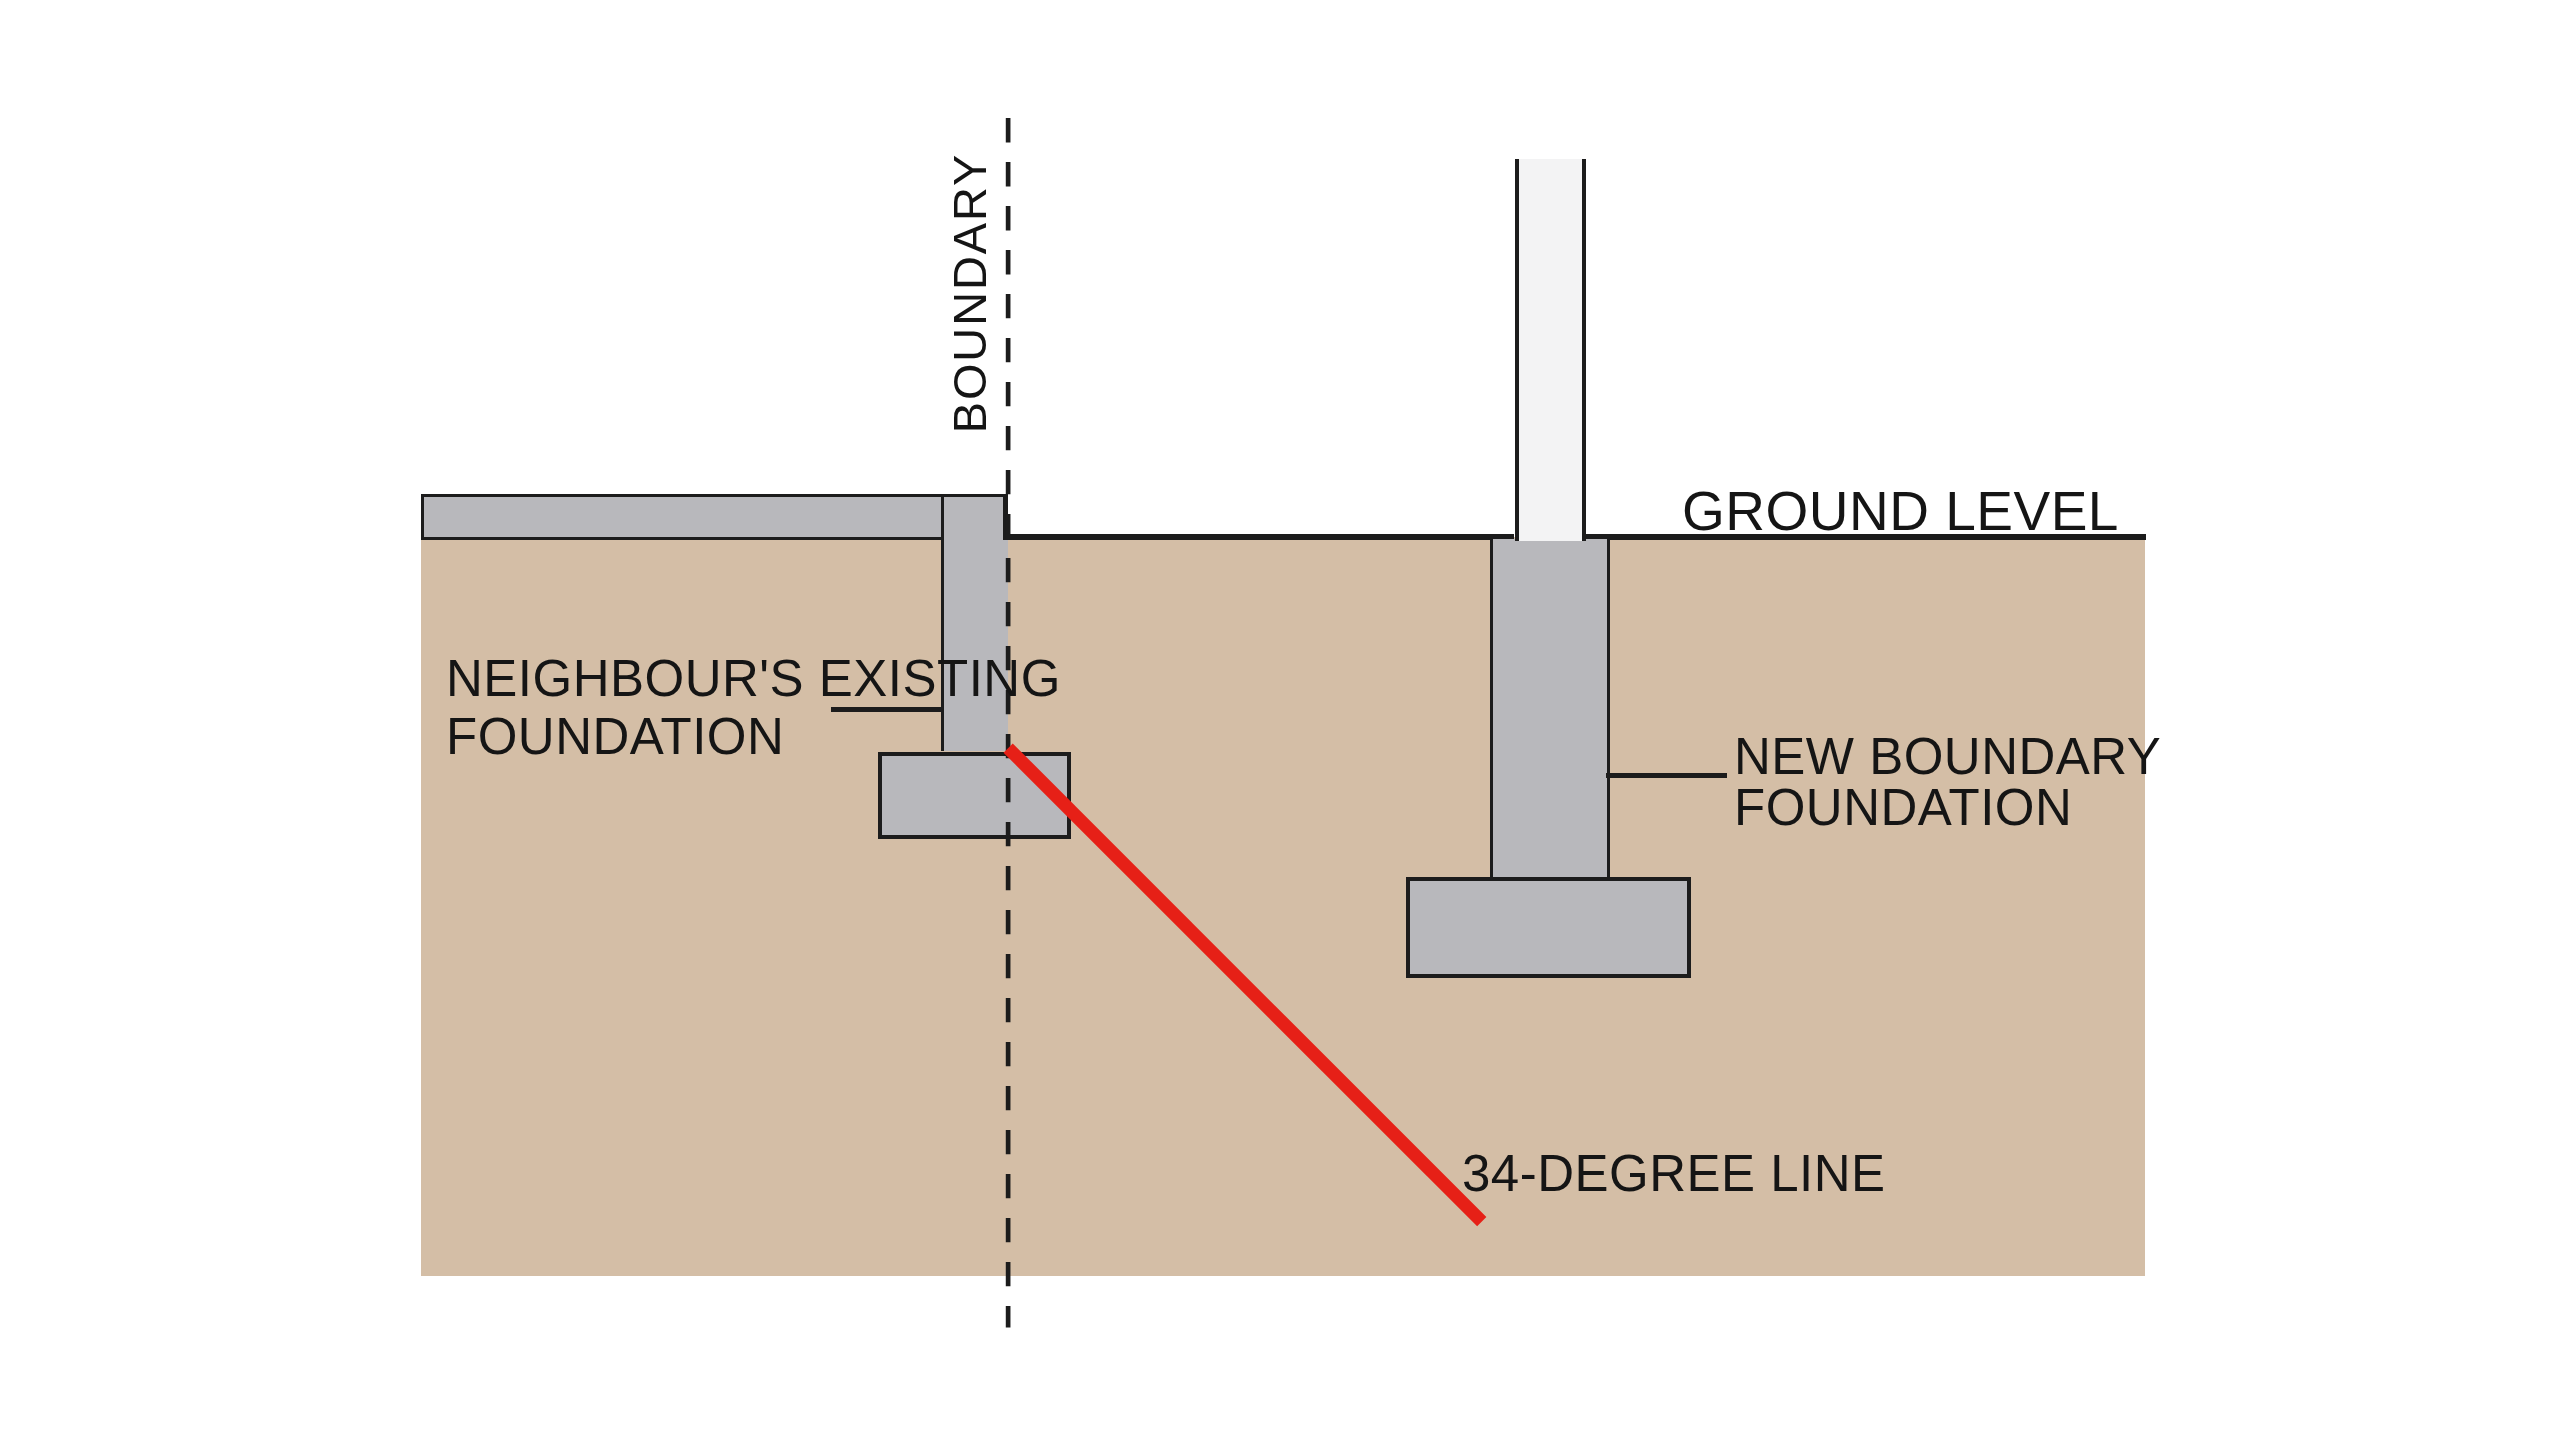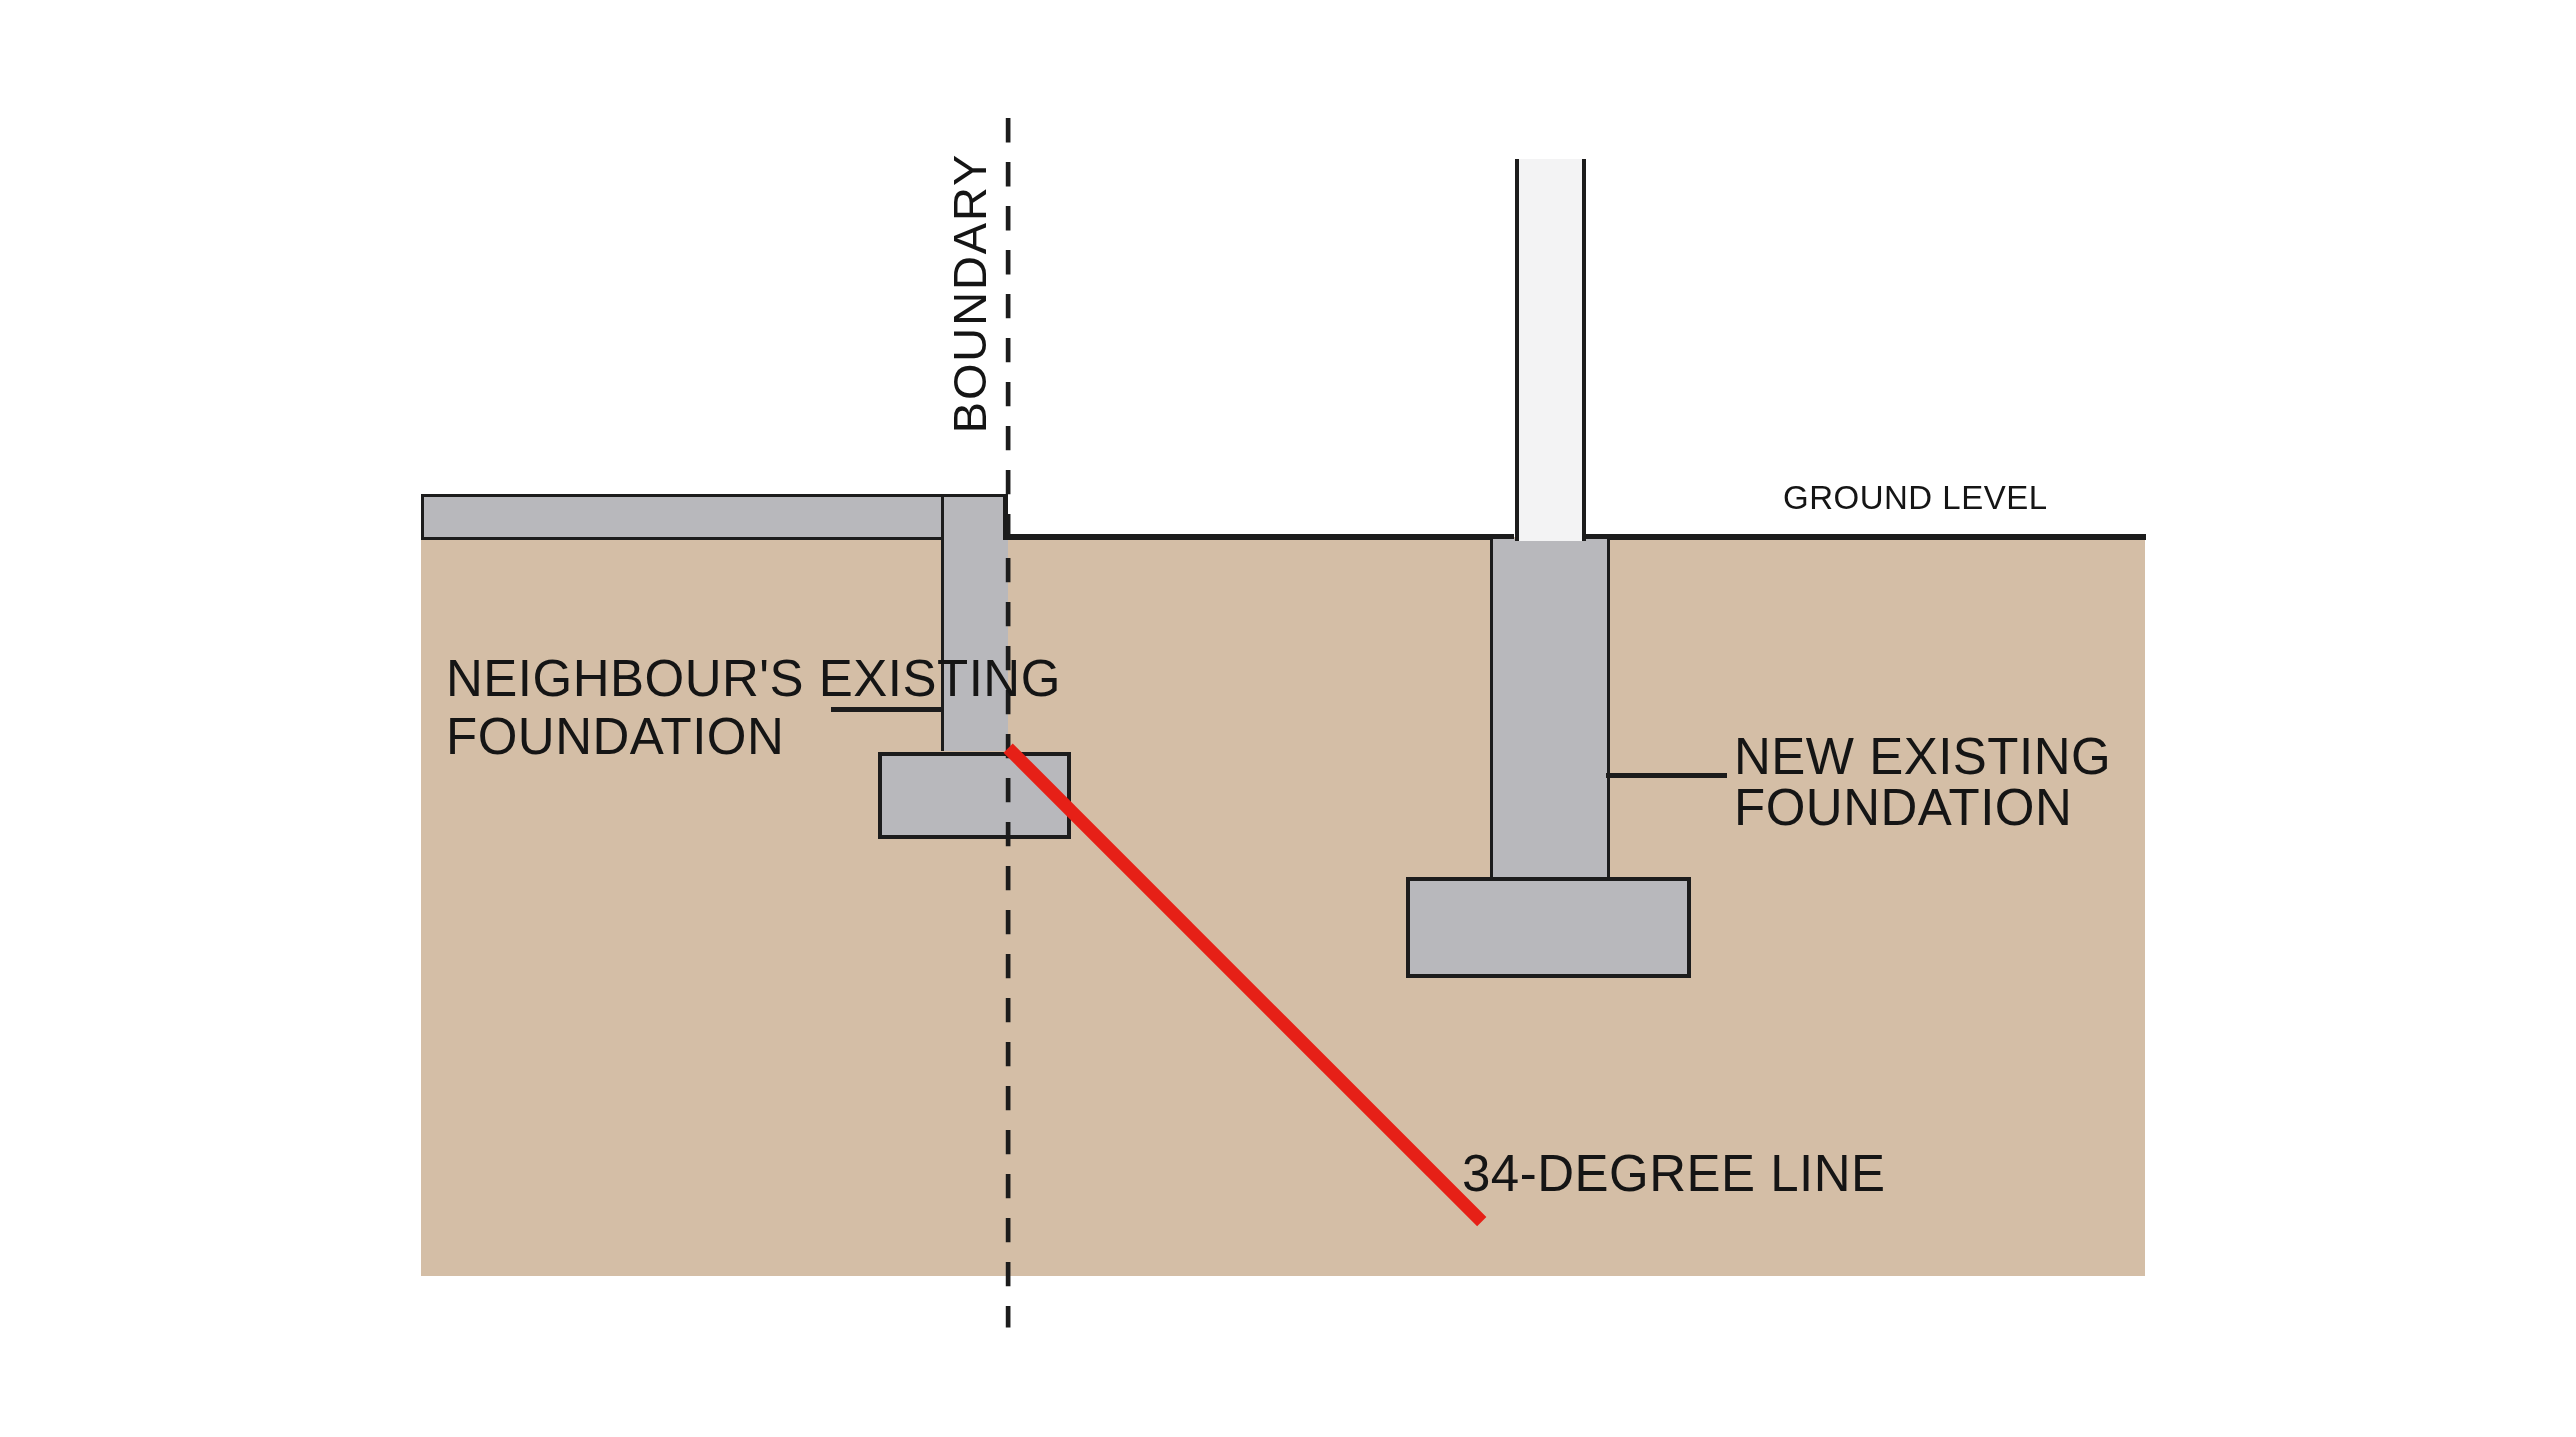--- a/index.html
+++ b/index.html
@@ -75,21 +75,21 @@
   .leader.extension{left:1606px;top:773px;width:121px;}
   
   #overlay{left:0;top:0;width:2576px;height:1438px;pointer-events:none;}
   
   .label{position:absolute;font-size:51px;line-height:1.25;letter-spacing:0.5px;white-space:pre;}
   .label-boundary{
     left:970px;top:293px;
     transform:translate(-50%,-50%) rotate(-90deg);
     font-size:47px;letter-spacing:1.9px;
   }
-  .label-ground{left:1783px;top:477px;font-size:33px;}
+  .label-ground{left:1682px;top:477px;font-size:55px;}
   .label-neighbour{left:446px;top:650px;line-height:58px;}
   .label-extension{left:1734px;top:731px;line-height:51px;}
   .label-degree{left:1462px;top:1142px;}
 </style>
 </head>
 <body>
 
 <div id="canvas">
 
   <div class="abs soil"></div>
@@ -113,18 +113,18 @@
     <line x1="1077" y1="126" x2="1077" y2="1418" style="stroke:var(--c-line);stroke-width:5;stroke-dasharray:26 21"></line>
     <line x1="1077" y1="799" x2="1583" y2="1305" style="stroke:var(--c-red_line);stroke-width:14"></line>
   </svg>
 
   <div class="label label-boundary">BOUNDARY</div>
 
   <div class="label label-ground">GROUND LEVEL</div>
 
   <div class="label label-neighbour"><span>NEIGHBOUR'S EXISTING</span><br><span>FOUNDATION</span></div>
 
-  <div class="label label-extension"><span>NEW EXISTING</span><br><span>FOUNDATION</span></div>
+  <div class="label label-extension"><span>NEW BOUNDARY</span><br><span>FOUNDATION</span></div>
 
   <div class="label label-degree">34-DEGREE LINE</div>
 
 </div>
 
 
 </body></html>

